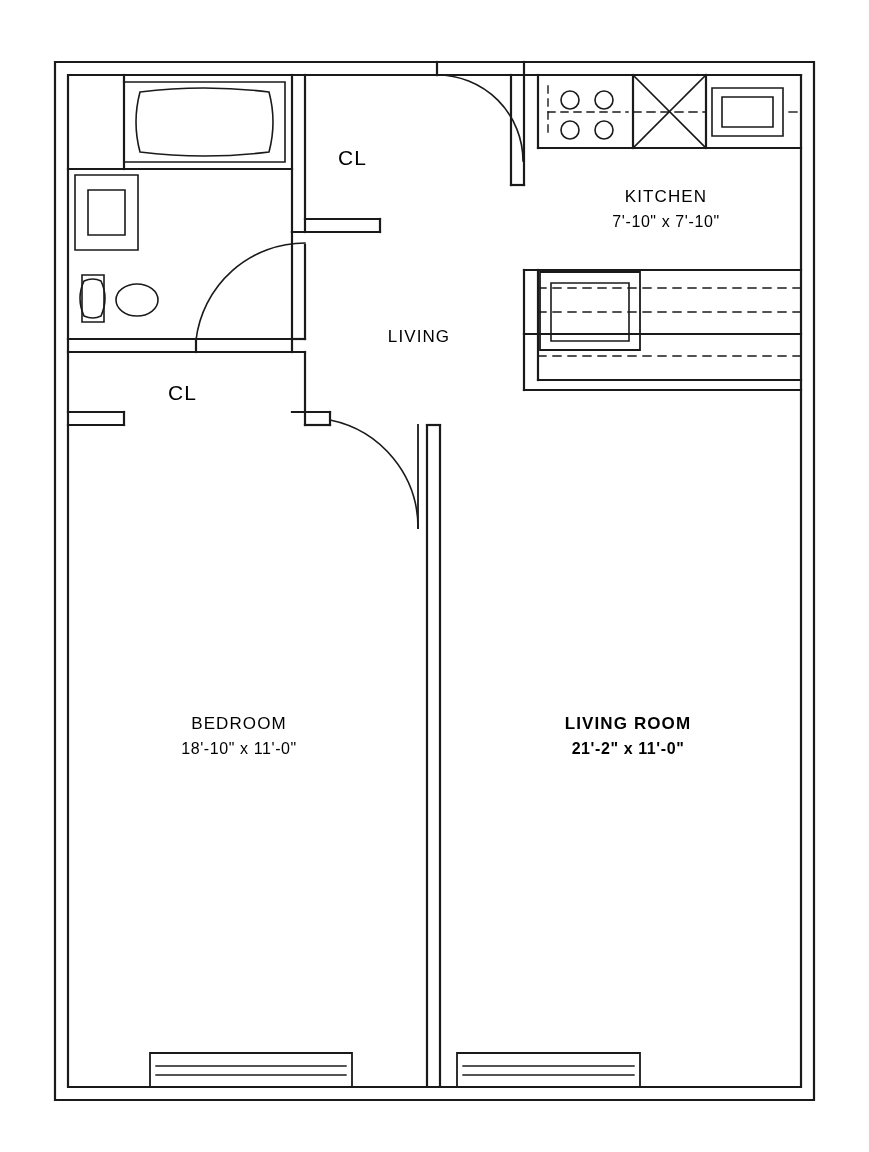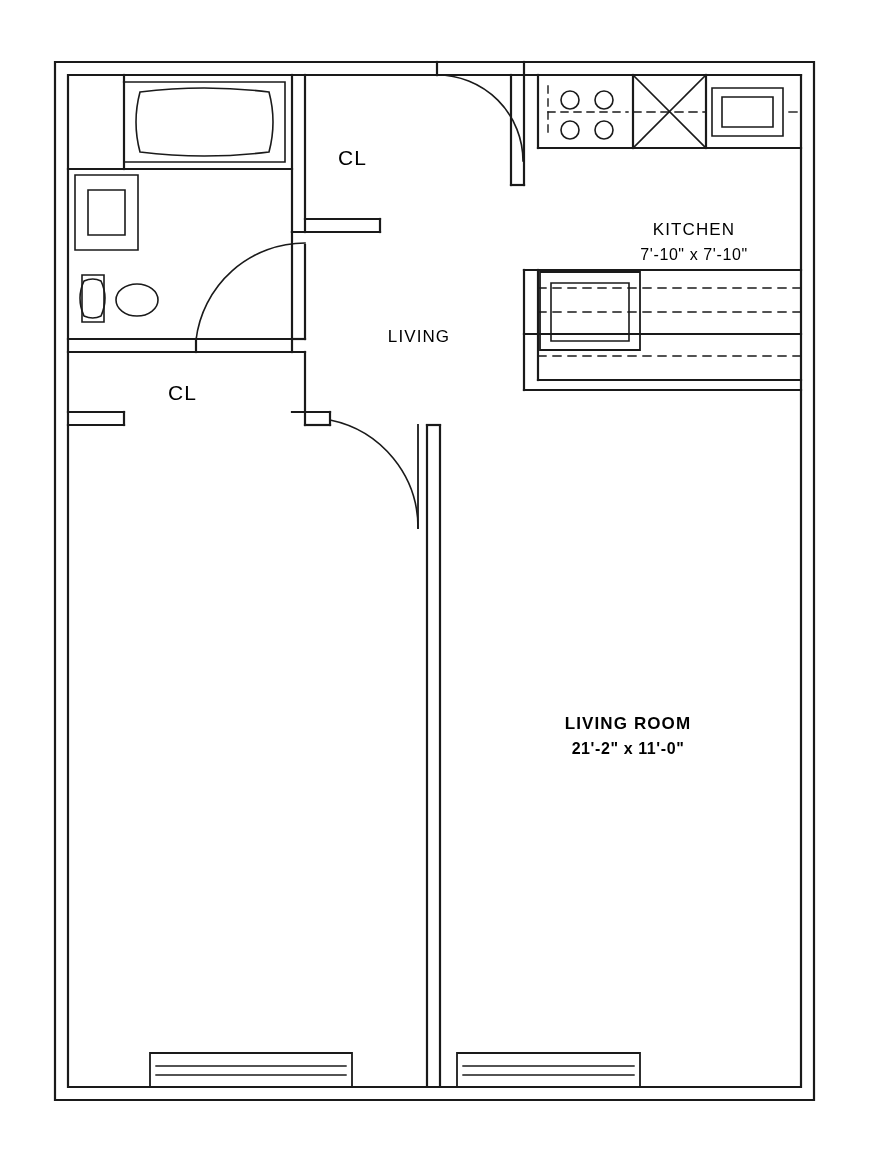--- a/index.html
+++ b/index.html
@@ -157,29 +157,33 @@
       <path d="M 156 1066 L 346 1066" stroke-width="1.4"></path>
       <path d="M 156 1075 L 346 1075" stroke-width="1.4"></path>
 
       <path d="M 457 1053 L 640 1053 L 640 1087 L 457 1087 Z" stroke-width="1.8"></path>
       <path d="M 463 1066 L 634 1066" stroke-width="1.4"></path>
       <path d="M 463 1075 L 634 1075" stroke-width="1.4"></path>
 
     </g>
   </svg>
 
-  <div class="room-label" style="left:594px; top:184px; width:200px;margin-top:33px;">
+  <div class="room-label" style="left:566px; top:184px; width:200px;">
     <span class="name">KITCHEN</span>
     <span class="dims">7'-10" x 7'-10"</span>
   </div>
 
   <div class="room-label" style="left:339px; top:324px; width:160px;">
     <span class="name">LIVING</span>
   </div>
 
+  <div class="room-label" style="left:139px; top:711px; width:200px;">
+    <span class="name">BEDROOM</span>
+    <span class="dims">18'-10" x 11'-0"</span>
+  </div>
 
   <div class="room-label" style="left:518px; top:711px; width:220px;font-weight:bold;">
     <span class="name">LIVING ROOM</span>
     <span class="dims">21'-2" x 11'-0"</span>
   </div>
 
   <div class="closet-label" style="left:338px; top:146px;">CL</div>
   <div class="closet-label" style="left:168px; top:381px;">CL</div>
 
 </div>

